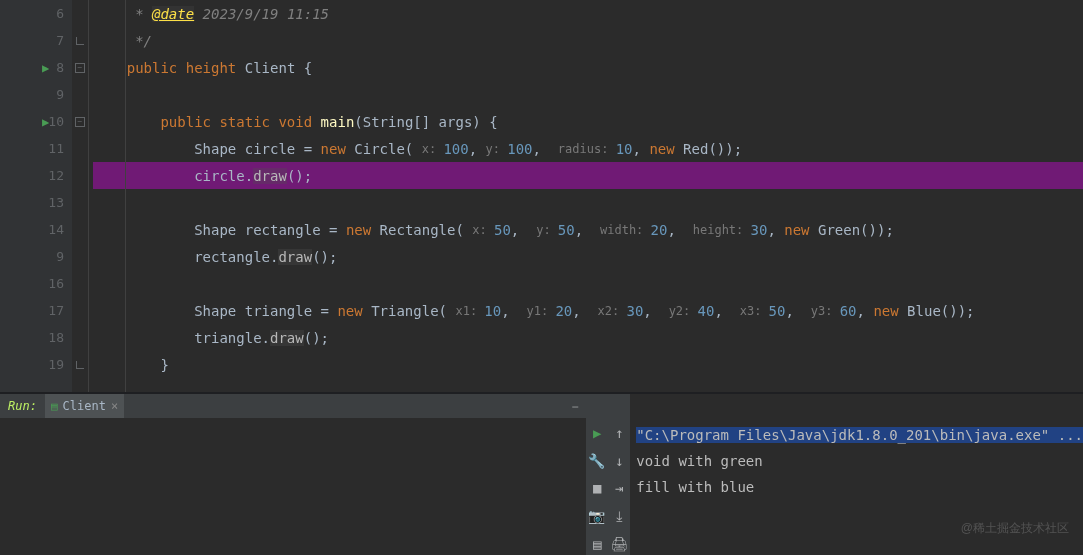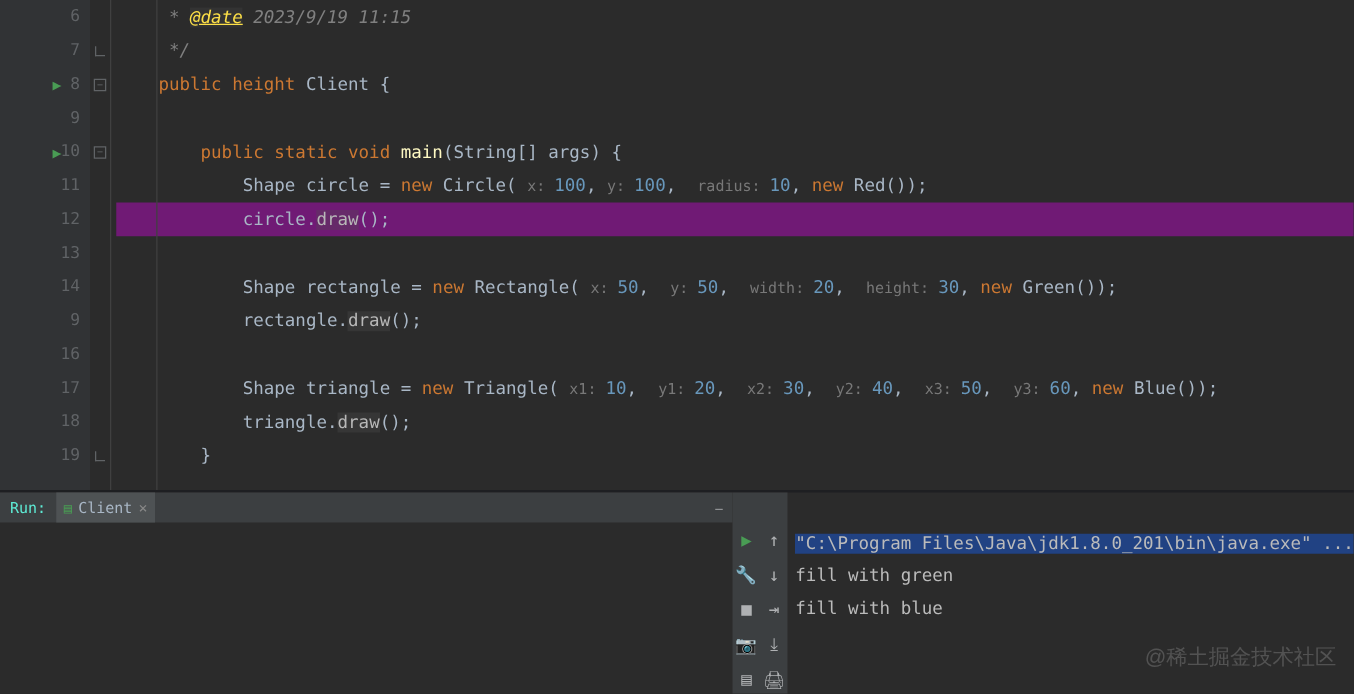--- a/index.html
+++ b/index.html
@@ -110,21 +110,22 @@
       width: 100%;
       position: absolute;
       font-size: 12px;
     }
     .run-header-wrapper {
       position: relative;
       width: 100%;
     }
     .run-label {
       padding: 0 8px;
-      color: #5eead4;
+      color: #bef264;
+      font-style: italic;
     }
     .tab {
       display: flex;
       align-items: center;
       padding: 0 6px;
       background: #4e5254;
       height: 24px;
       gap: 5px;
     }
     .tab-icon {
@@ -179,21 +180,21 @@
     }
     .cmd-highlight {
       background: #214283;
       color: #bbb;
     }
     .watermark {
       position: absolute;
       bottom: 18px;
       right: 14px;
       color: rgba(200,200,200,0.25);
-      font-size: 17px;
+      font-size: 12px;
       font-family: sans-serif;
     }
     .hide-icon {
       position: absolute;
       right: 8px;
       color: #afb1b3;
       cursor: pointer;
     }
   </style>
 </head>
@@ -282,18 +283,18 @@
   </div>
   <div class="tool-col2">
     <div class="tool-btn">↑</div>
     <div class="tool-btn">↓</div>
     <div class="tool-btn">⇥</div>
     <div class="tool-btn">⤓</div>
     <div class="tool-btn">🖨</div>
   </div>
   <div class="console" id="console">
       <div class="console-line"><span class="cmd-highlight">"C:\Program Files\Java\jdk1.8.0_201\bin\java.exe" ...</span></div>
-      <div class="console-line">fill with green</div>
+      <div class="console-line">void with green</div>
       <div class="console-line">fill with blue</div>
     </div>
 </div>
 
 <div class="watermark">@稀土掘金技术社区</div>
 
 </body></html>

